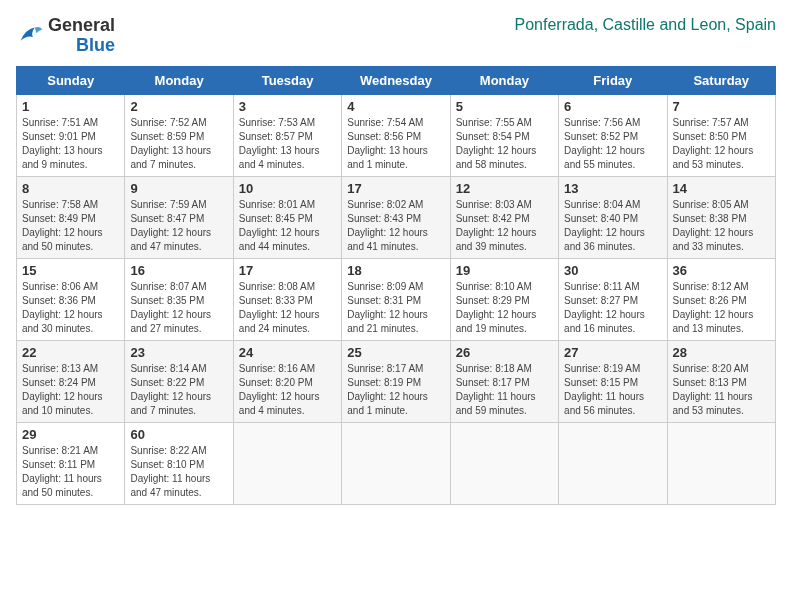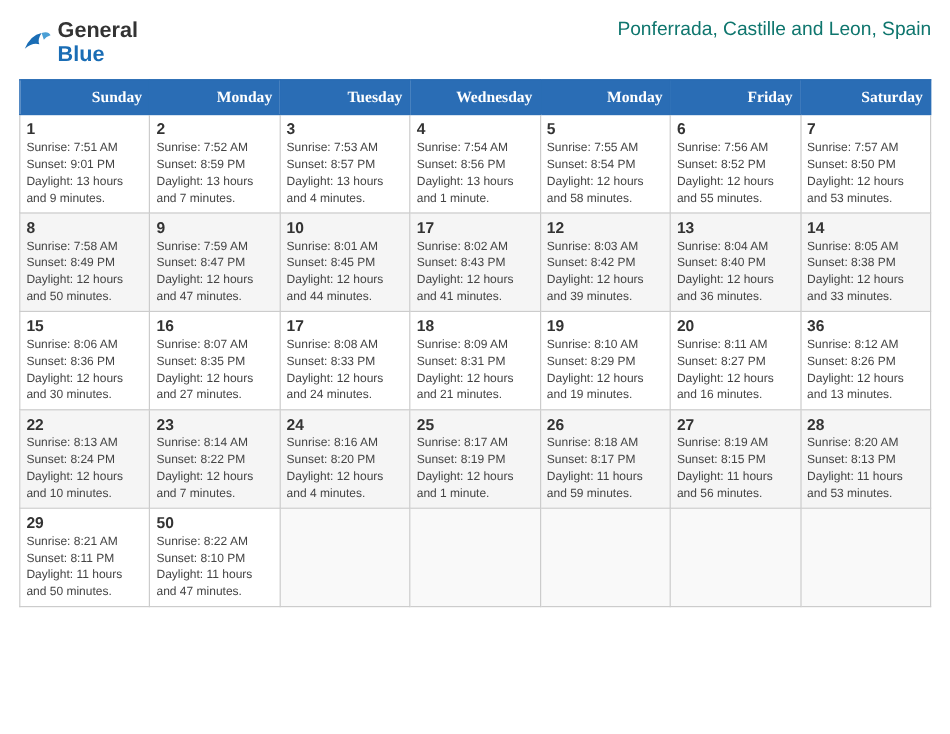--- a/index.html
+++ b/index.html
@@ -13,20 +13,21 @@
     .header-area {
       display: flex;
       justify-content: space-between;
       align-items: flex-start;
       margin-bottom: 10px;
     }
     .logo {
       display: flex;
       align-items: center;
       gap: 4px;
+      text-align: right;
     }
     .logo-text {
       font-size: 18px;
       font-weight: bold;
       line-height: 1.1;
     }
     .logo-general { color: #333; }
     .logo-blue { color: #1a6db5; }
     .logo-bird {
       width: 28px;
@@ -46,26 +47,25 @@
       color: #0f766e;
     }
     .calendar-table {
       width: 100%;
       border-collapse: collapse;
       font-size: 11px;
     }
     .calendar-table th {
       background: #2a6db5;
       color: #fff;
-      text-align: right;
+      text-align: center;
       padding: 6px 6px;
       font-size: 13px;
       font-weight: bold;
       border: 1px solid #2a6db5;
-      font-family: Liberation Serif, serif;
     }
     .calendar-table td {
       vertical-align: top;
       border: 1px solid #ccc;
       padding: 4px 5px;
       width: 108px;
       min-height: 80px;
       background: #fff;
     }
     .calendar-table tr:nth-child(even) td {
@@ -195,21 +195,21 @@
         </td>
         <td>
           <span class="day-number">18</span>
           <div class="day-details">Sunrise: 8:09 AM<br>Sunset: 8:31 PM<br>Daylight: 12 hours and 21 minutes.</div>
         </td>
         <td>
           <span class="day-number">19</span>
           <div class="day-details">Sunrise: 8:10 AM<br>Sunset: 8:29 PM<br>Daylight: 12 hours and 19 minutes.</div>
         </td>
         <td>
-          <span class="day-number">20</span>
+          <span class="day-number">30</span>
           <div class="day-details">Sunrise: 8:11 AM<br>Sunset: 8:27 PM<br>Daylight: 12 hours and 16 minutes.</div>
         </td>
         <td>
           <span class="day-number">36</span>
           <div class="day-details">Sunrise: 8:12 AM<br>Sunset: 8:26 PM<br>Daylight: 12 hours and 13 minutes.</div>
         </td>
       </tr>
       <tr>
         <td>
           <span class="day-number">22</span>
@@ -239,21 +239,21 @@
           <span class="day-number">28</span>
           <div class="day-details">Sunrise: 8:20 AM<br>Sunset: 8:13 PM<br>Daylight: 11 hours and 53 minutes.</div>
         </td>
       </tr>
       <tr>
         <td>
           <span class="day-number">29</span>
           <div class="day-details">Sunrise: 8:21 AM<br>Sunset: 8:11 PM<br>Daylight: 11 hours and 50 minutes.</div>
         </td>
         <td>
-          <span class="day-number">50</span>
+          <span class="day-number">60</span>
           <div class="day-details">Sunrise: 8:22 AM<br>Sunset: 8:10 PM<br>Daylight: 11 hours and 47 minutes.</div>
         </td>
         <td class="empty-cell"></td>
         <td class="empty-cell"></td>
         <td class="empty-cell"></td>
         <td class="empty-cell"></td>
         <td class="empty-cell"></td>
       </tr>
     </tbody>
 </table>

